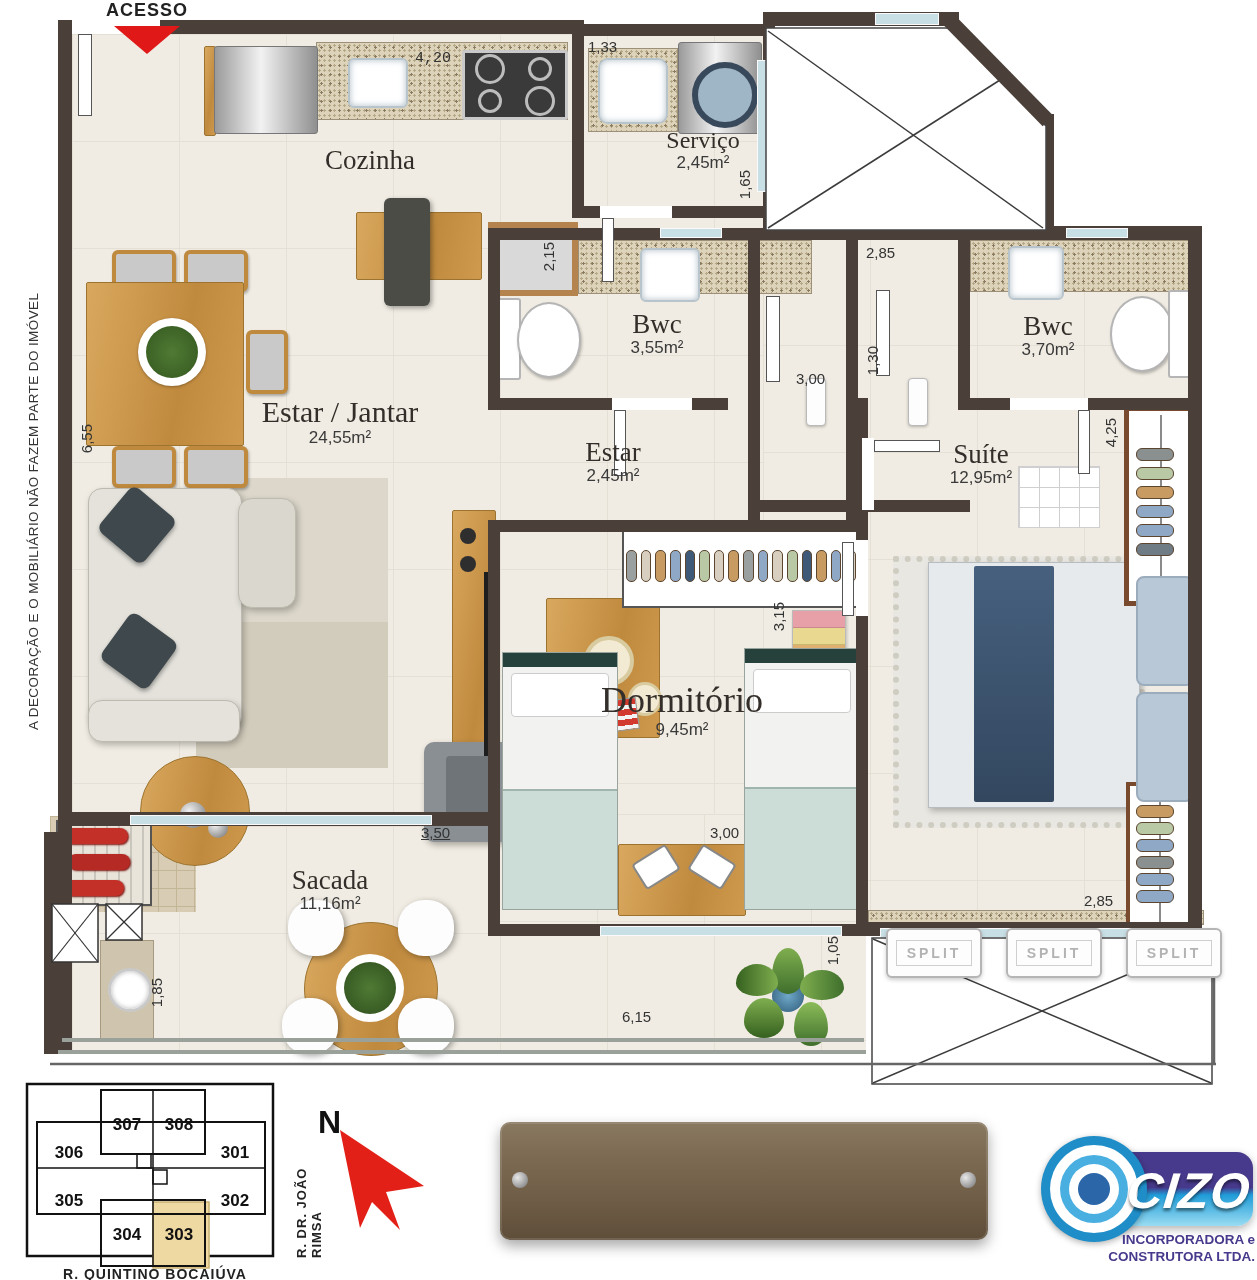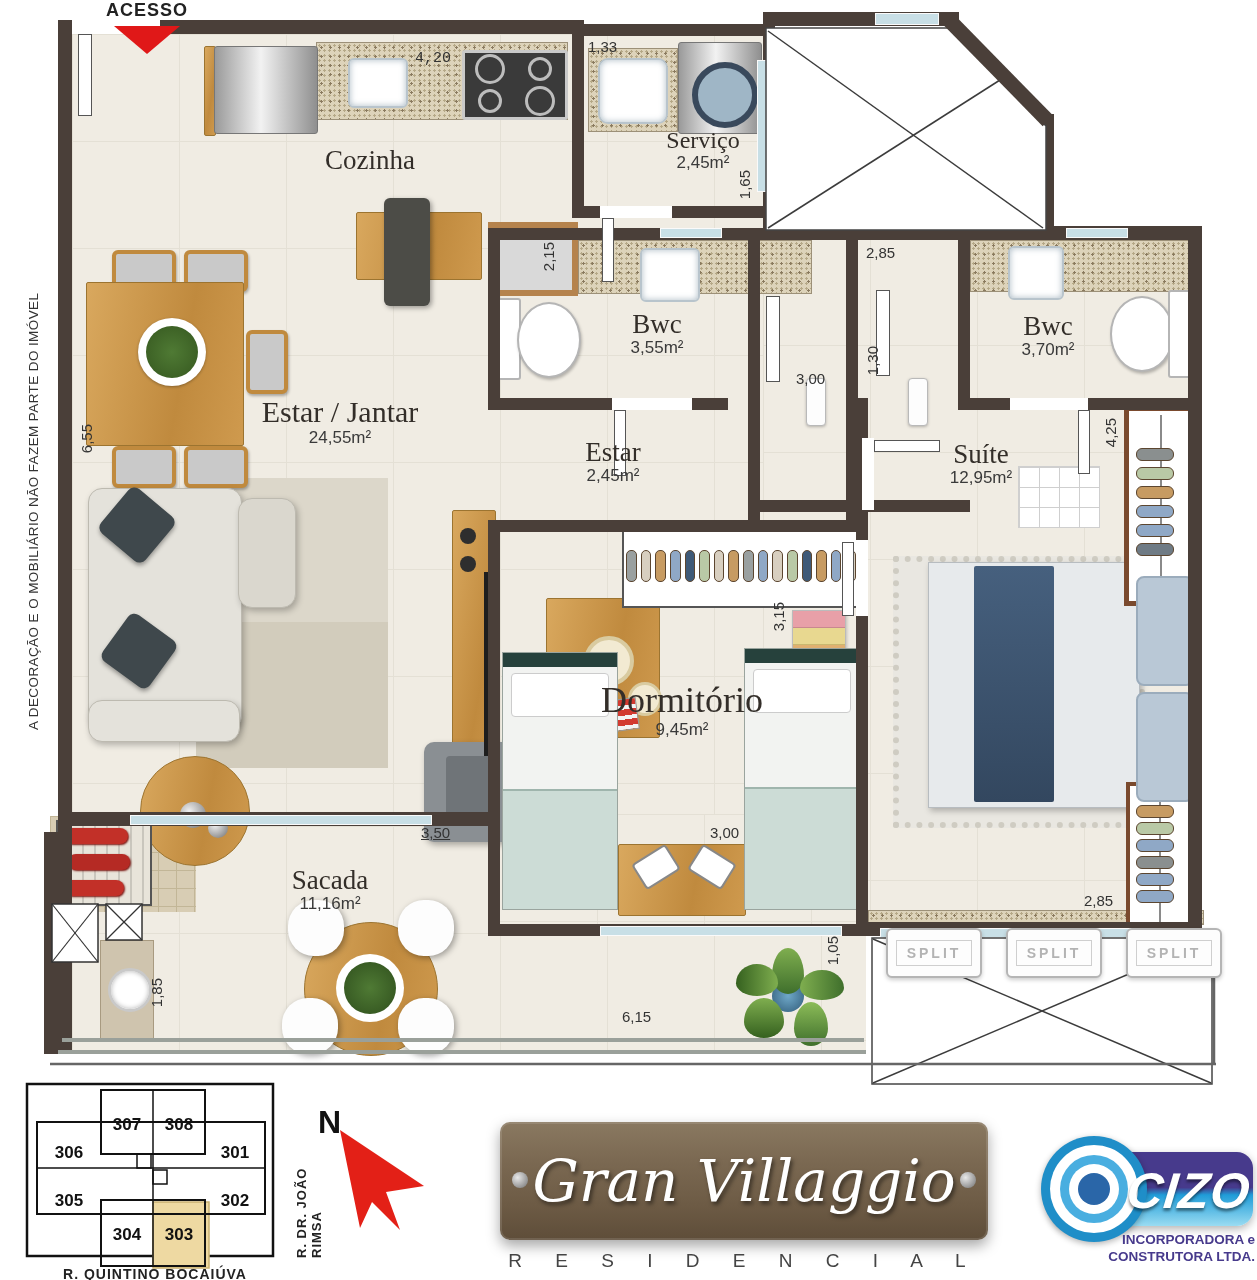--- a/index.html
+++ b/index.html
@@ -375,23 +375,21 @@
   <svg class="abs" width="100" height="110" style="left:334px;top:1128px;z-index:40;">
     <polygon points="6,2 90,58 52,64 66,102 38,74 26,100" fill="#e32017"></polygon>
   </svg>
 
   <div class="abs" style="left:500px;top:1122px;width:488px;height:118px;border-radius:10px;z-index:40;
        background:linear-gradient(180deg,#8a7961 0%,#7c6a53 30%,#6d5b45 70%,#5e4d39 100%);
        box-shadow:0 6px 14px rgba(0,0,0,.35), inset 0 0 0 2px rgba(255,255,255,.12);
        display:flex;align-items:center;justify-content:center;">
     <div class="abs" style="left:12px;top:50px;width:16px;height:16px;border-radius:50%;background:radial-gradient(circle at 35% 35%,#e8e8e8,#707070);"></div>
     <div class="abs" style="right:12px;top:50px;width:16px;height:16px;border-radius:50%;background:radial-gradient(circle at 35% 35%,#e8e8e8,#707070);"></div>
-    <div style="font-family:'DejaVu Serif','Liberation Serif',serif;font-style:italic;font-size:58px;color:#fff;text-shadow:2px 3px 4px rgba(0,0,0,.5);white-space:nowrap;">Gran Villaggio</div>
-  </div>
-  <div class="abs" style="left:500px;top:1250px;width:488px;text-align:center;font-size:19px;color:#444;letter-spacing:14px;z-index:40;">R E S I D E N C I A L</div>
+  </div>
 
   <div class="abs" style="left:1035px;top:1128px;width:222px;height:140px;z-index:40;">
     <div class="abs" style="left:18px;top:24px;width:200px;height:74px;border-radius:16px;
          background:linear-gradient(180deg,#473a8c 0%,#473a8c 48%,#1f9cd8 58%,#9adcf2 100%);
          box-shadow:0 3px 8px rgba(0,0,0,.3);"></div>
     <div class="abs" style="left:6px;top:8px;width:106px;height:106px;border-radius:50%;background:#1f8ec8;box-shadow:0 2px 6px rgba(0,0,0,.3);"></div>
     <div class="abs" style="left:15px;top:17px;width:88px;height:88px;border-radius:50%;background:#ffffff;"></div>
     <div class="abs" style="left:25px;top:27px;width:68px;height:68px;border-radius:50%;background:#49aee0;"></div>
     <div class="abs" style="left:34px;top:36px;width:50px;height:50px;border-radius:50%;background:#ffffff;"></div>
     <div class="abs" style="left:43px;top:45px;width:32px;height:32px;border-radius:50%;background:#2a66a8;"></div>

